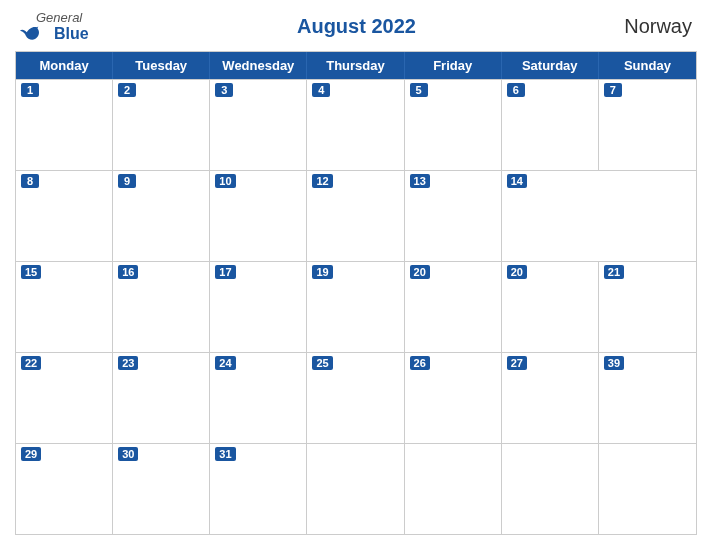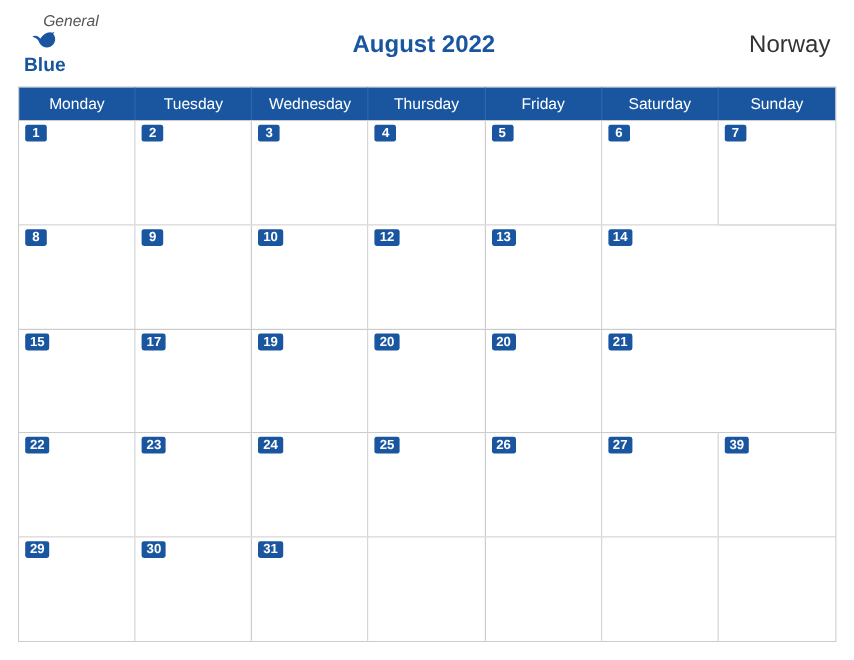--- a/index.html
+++ b/index.html
@@ -30,22 +30,21 @@
     .logo-general {
       font-size: 13px;
       color: #555;
       font-style: italic;
       margin-left: 16px;
     }
 
     .logo-blue {
       display: flex;
       align-items: center;
-      gap: 3px;
-      flex-direction: column;
+      gap: 14px;
     }
 
     .logo-blue-text {
       font-size: 16px;
       font-weight: bold;
       color: #1a56a0;
     }
 
     .logo-bird {
       width: 20px;
@@ -77,21 +76,21 @@
     .day-headers {
       display: grid;
       grid-template-columns: repeat(7, 1fr);
       background: #1a56a0;
     }
 
     .day-header {
       color: #fff;
       text-align: center;
       font-size: 13px;
-      font-weight: normal;
+      font-weight: bold;
       padding: 6px 2px;
       border-right: 1px solid #2a66b0;
     }
 
     .day-header:last-child {
       border-right: none;
     }
 
     .calendar-body {
       flex: 1;
@@ -211,20 +210,23 @@
         </div>
         <div class="day-cell has-date">
           <span class="day-number">14</span>
         </div>
       </div>
       <div class="week-row">
         <div class="day-cell has-date">
           <span class="day-number">15</span>
         </div>
         <div class="day-cell has-date">
+          <span class="day-number">16</span>
+        </div>
+        <div class="day-cell has-date">
           <span class="day-number">17</span>
         </div>
         <div class="day-cell has-date">
           <span class="day-number">19</span>
         </div>
         <div class="day-cell has-date">
           <span class="day-number">20</span>
         </div>
         <div class="day-cell has-date">
           <span class="day-number">20</span>

